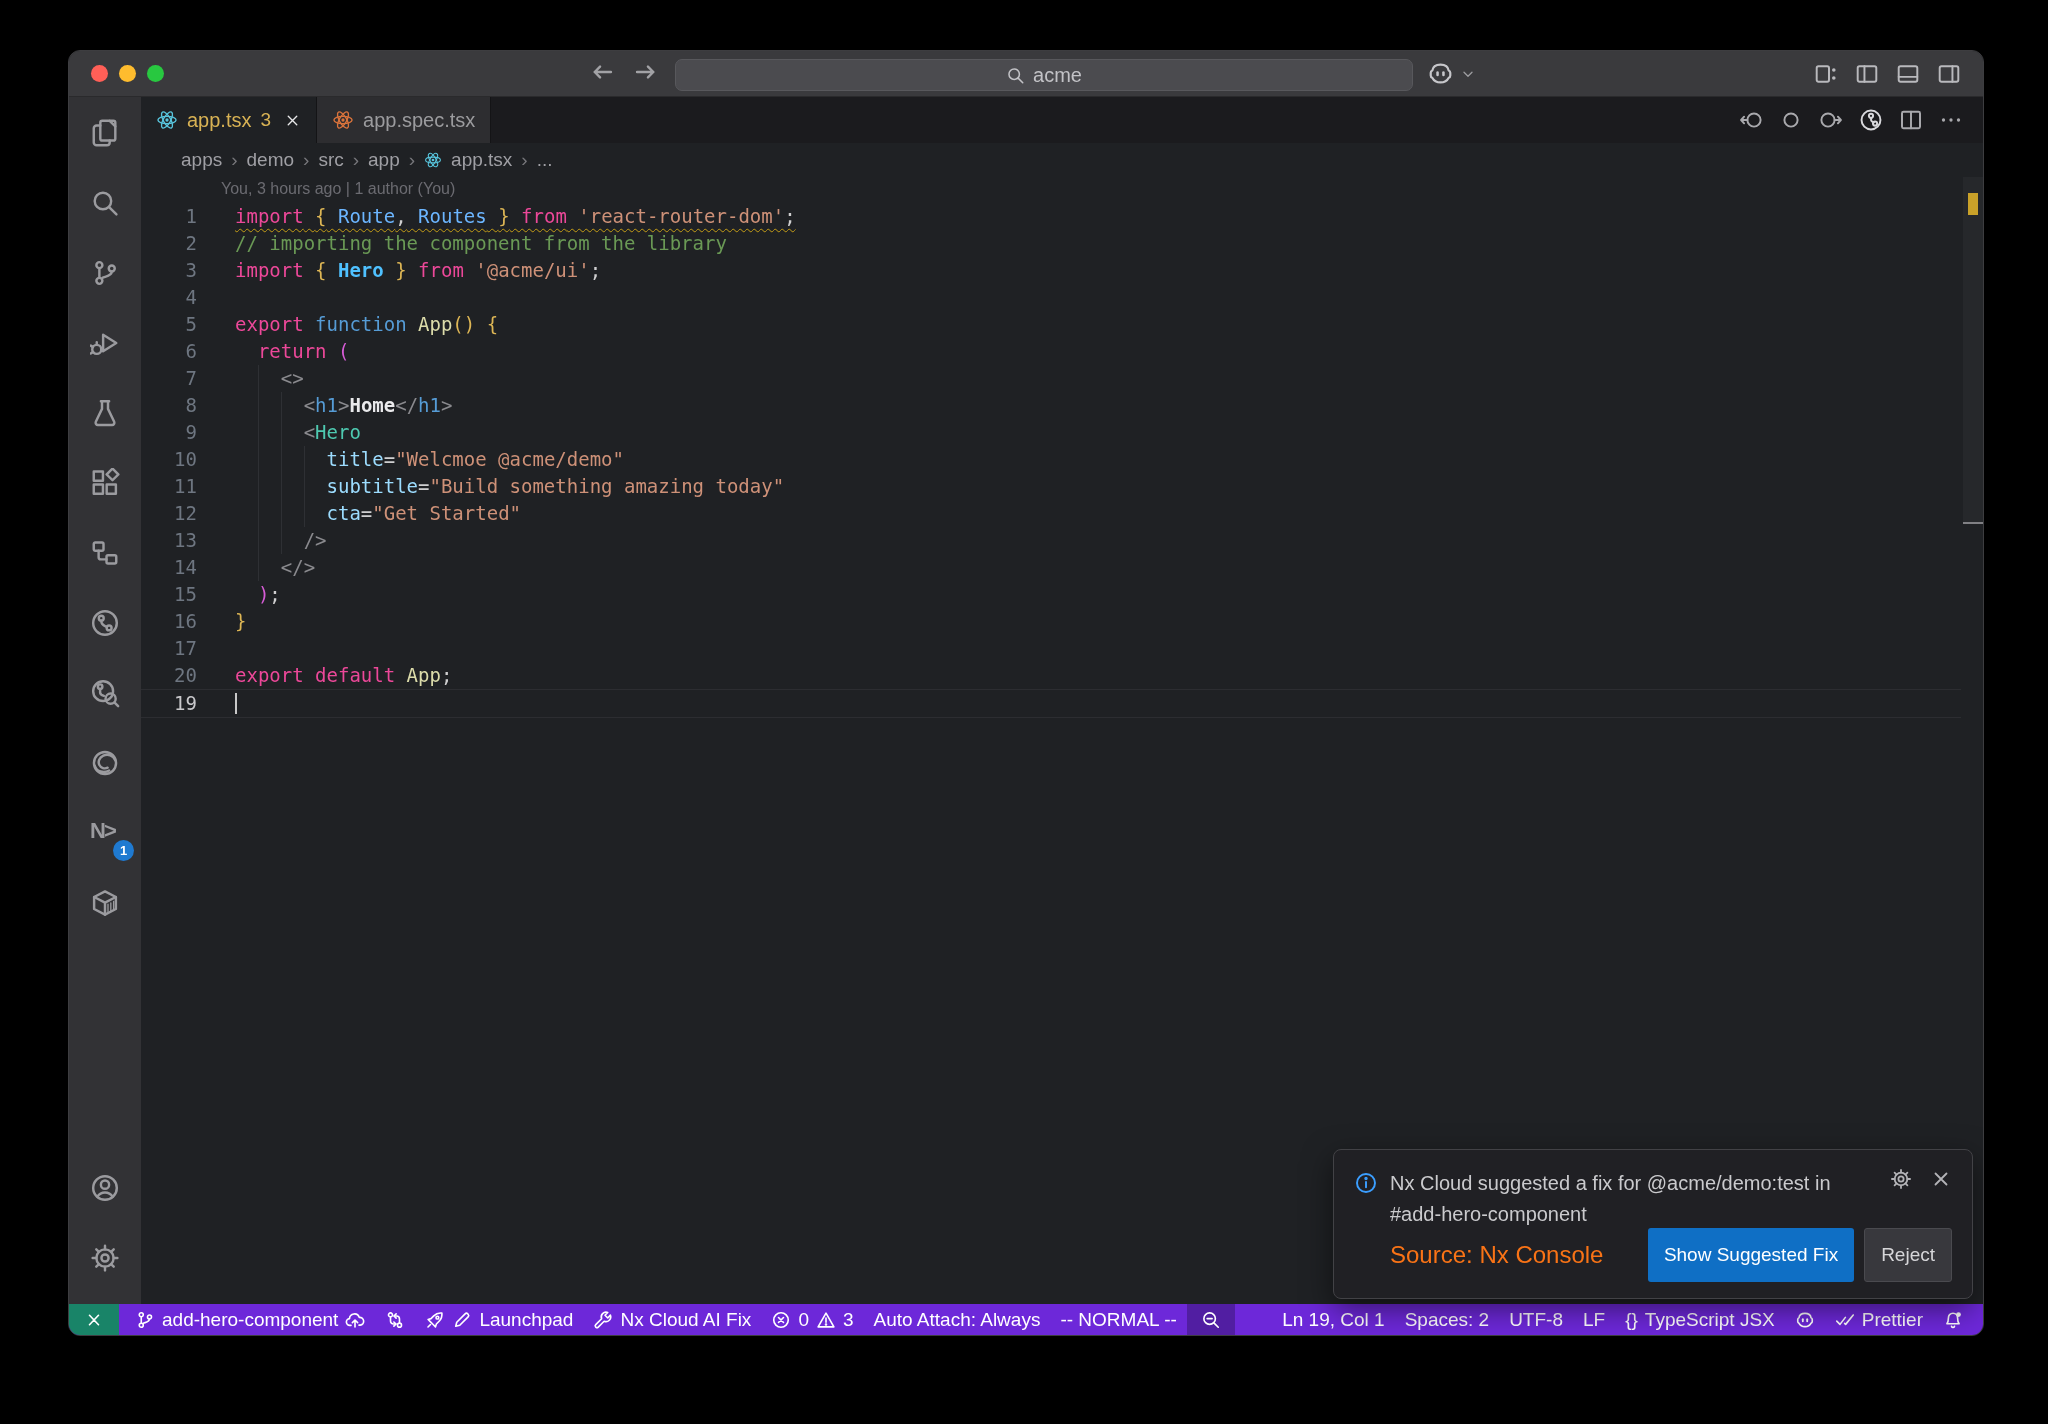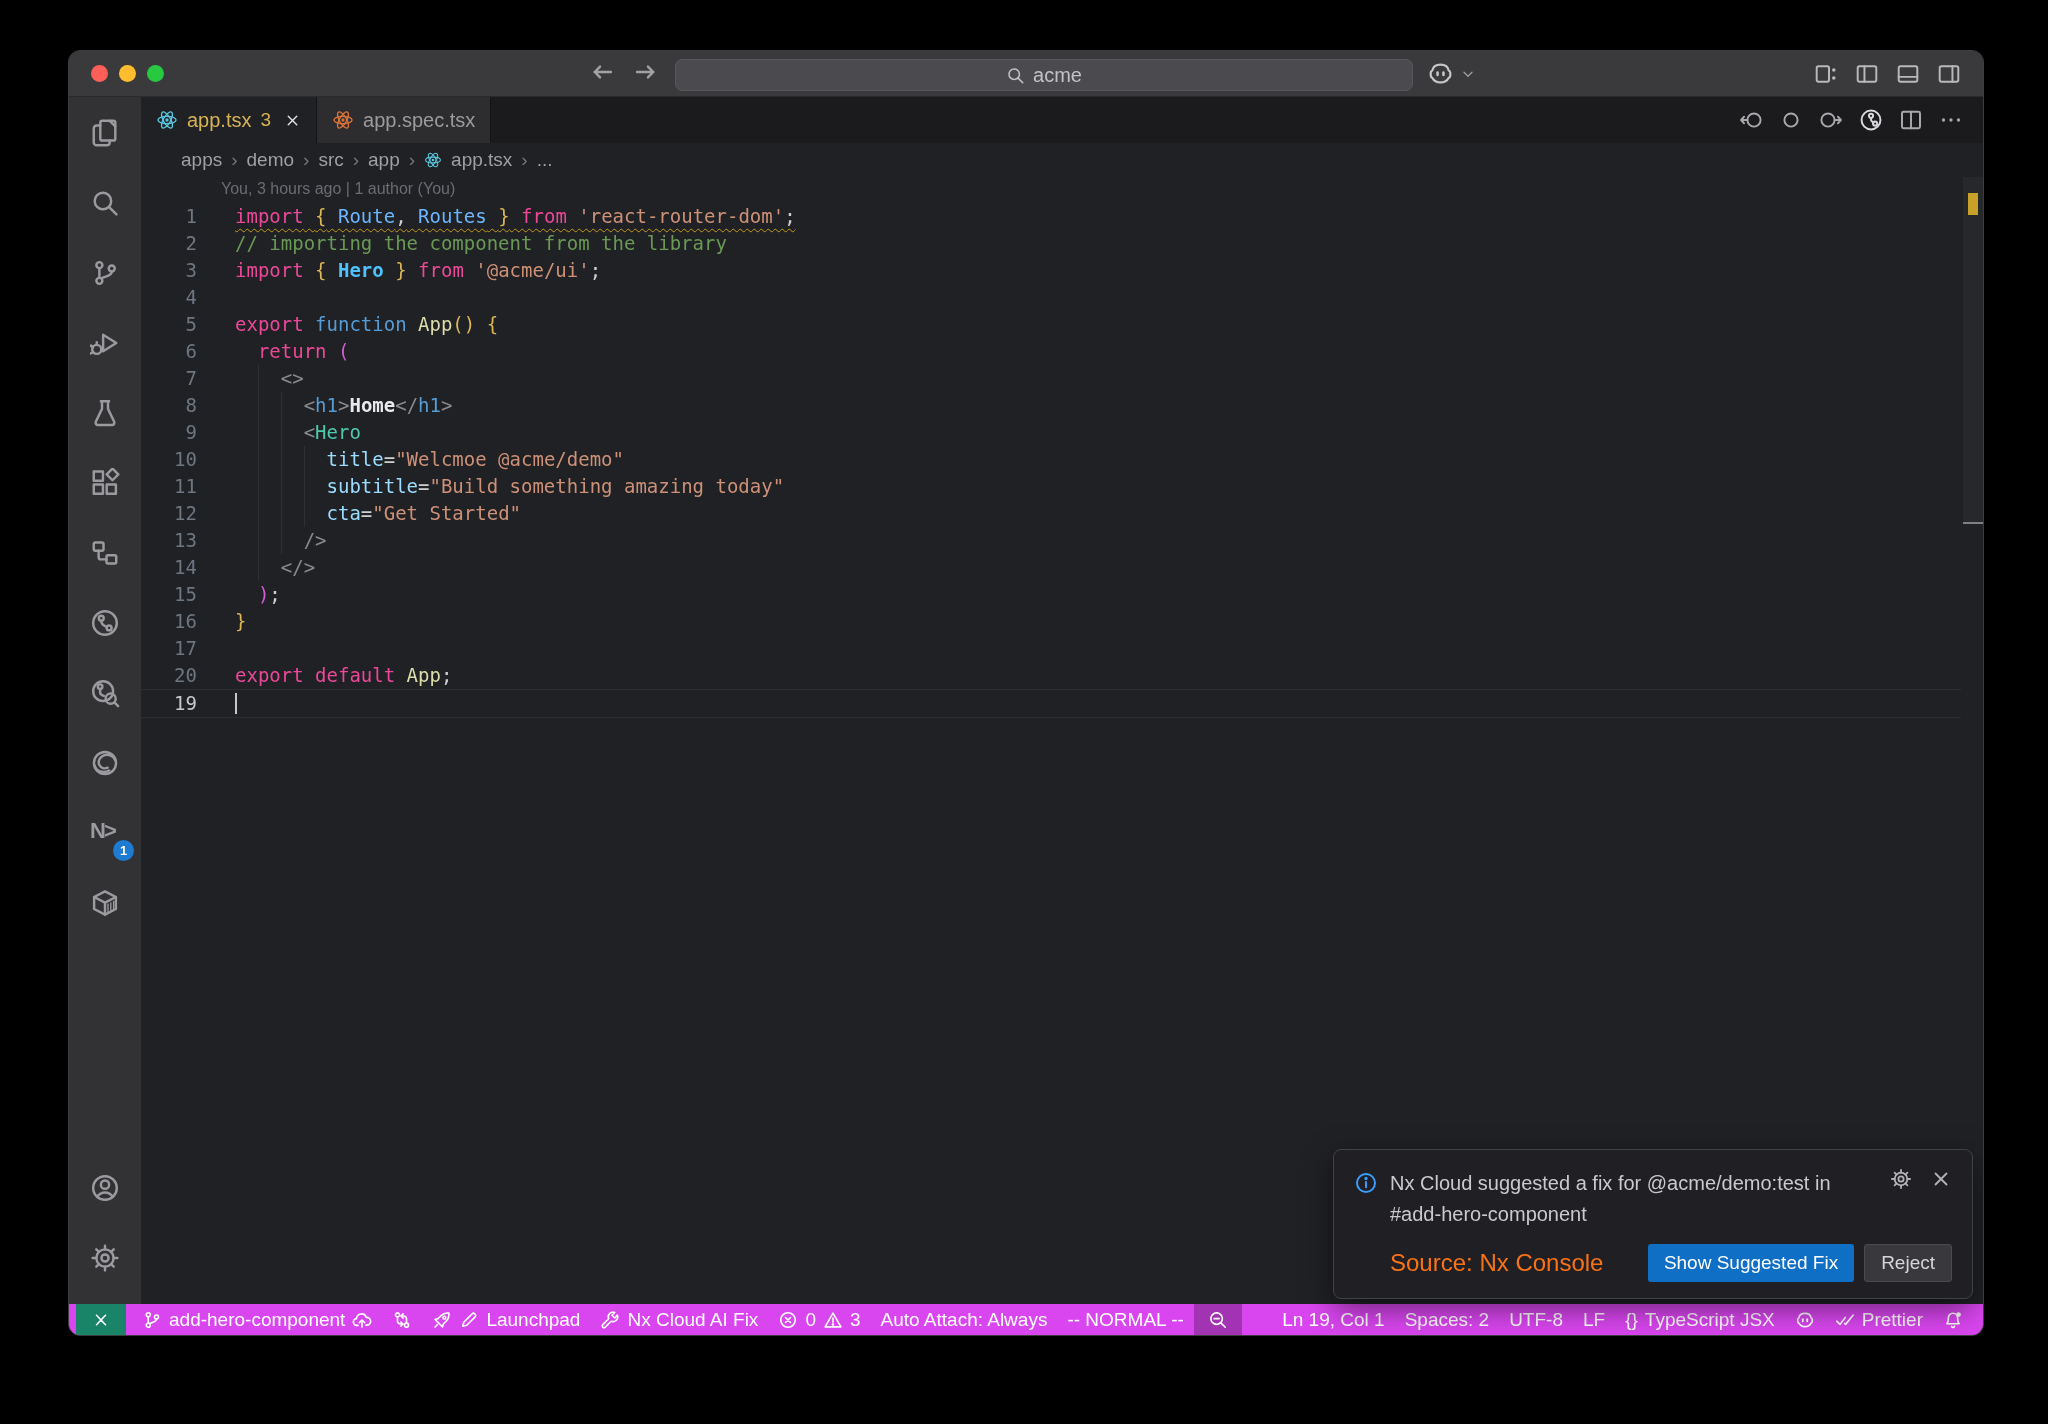--- a/index.html
+++ b/index.html
@@ -81,25 +81,25 @@
                 border:1px solid #424246;border-radius:8px;box-shadow:0 10px 30px rgba(0,0,0,.5);
                 padding:18px 20px;box-sizing:border-box;z-index:20;}
   .notif-row1{display:flex;gap:12px;}
   .notif-row1 .info-ic{width:24px;height:24px;color:#3b9eff;flex:none;margin-top:3px;}
   .notif-msg{font-size:20px;line-height:31px;color:#cacacd;width:460px;}
   .notif-tools{margin-left:auto;display:flex;gap:18px;color:#b3b3b7;}
   .notif-tools .ic{width:22px;height:22px;}
   .notif-row2{position:absolute;left:20px;right:20px;bottom:16px;display:flex;align-items:center;}
   .notif-source{font-size:24px;color:#f97316;margin-left:36px;}
   .notif-btns{margin-left:auto;display:flex;gap:10px;}
-  .btn{font-size:19px;padding:7px 16px;border-radius:3px;border:none;font-family:inherit;cursor:default;}
+  .btn{font-size:19px;padding:15px 16px;border-radius:3px;border:none;font-family:inherit;cursor:default;}
   .btn.primary{background:#0f6fc5;color:#fff;}
   .btn.secondary{background:#38383d;color:#d6d6d9;border:1px solid #4a4a4f;}
   
-  .statusbar{background:#d946ef;display:flex;align-items:stretch;color:#fff;font-size:19px;overflow:hidden;padding-left:7px;}
+  .statusbar{background:#6d28d9;display:flex;align-items:stretch;color:#fff;font-size:19px;overflow:hidden;}
   .sb-remote{width:50px;background:#198468;display:flex;align-items:center;justify-content:center;flex:none;}
   .sb-remote .ic{width:20px;height:20px;}
   .sb-left{display:flex;padding-left:6px;}
   .sb-right{margin-left:auto;display:flex;padding-right:10px;}
   .sb-item{display:flex;align-items:center;gap:7px;padding:0 10px;white-space:nowrap;}
   .sb-item .ic{width:20px;height:20px;}
   .sb-dark{background:rgba(0,0,0,.25);padding:0 14px;}
   .ic{display:inline-block;flex:none;}
   .ic svg{width:100%;height:100%;display:block;}
 </style>

